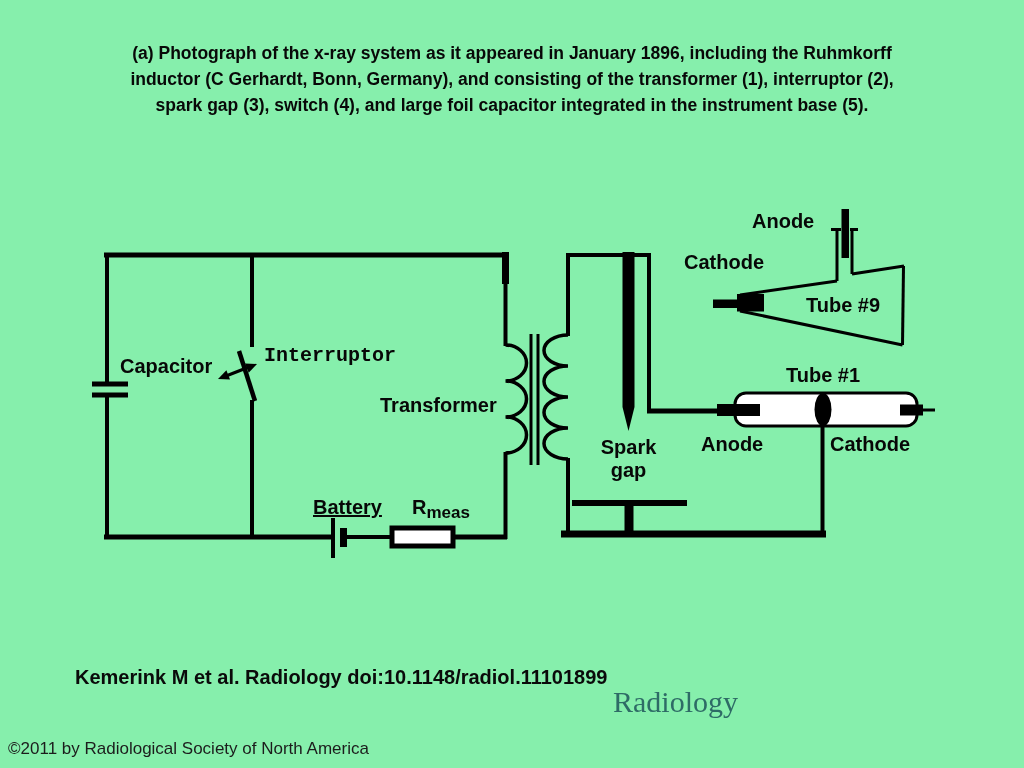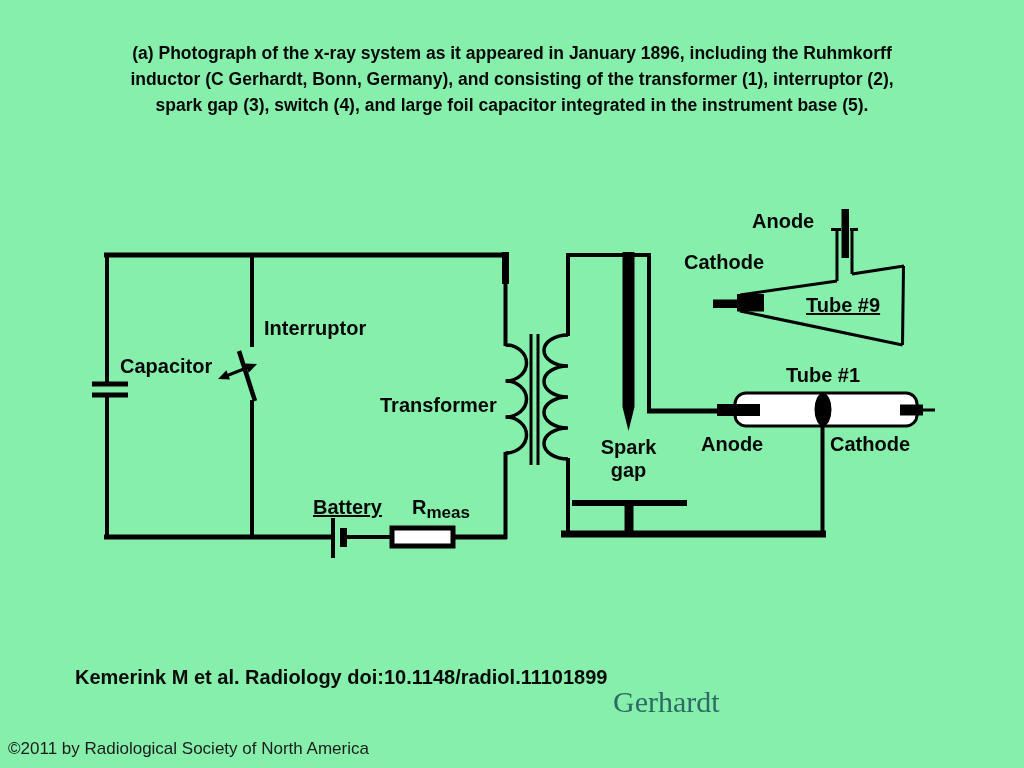--- a/index.html
+++ b/index.html
@@ -140,32 +140,32 @@
     <g>
       <rect x="735" y="393" width="182" height="33" rx="11" fill="#fff" stroke="#000" stroke-width="3"></rect>
       <rect x="717" y="404" width="43" height="12" fill="#000"></rect>
       <ellipse cx="823" cy="409.5" rx="8.5" ry="16.5" fill="#000"></ellipse>
       <rect x="900" y="404.5" width="23" height="11" fill="#000"></rect>
       <line x1="923" y1="410" x2="935" y2="410" stroke="#000" stroke-width="3"></line>
     </g>
   </svg>
 
   <div class="lbl" style="left:120px; top:356px;">Capacitor</div>
-  <div class="lbl" style="left:264px; top:318px;">Interruptor</div>
+  <div class="lbl" style="left:264px; top:346px;font-family:Liberation Mono, monospace;">Interruptor</div>
   <div class="lbl" style="left:380px; top:395px; width:118px; text-align:left;">Transformer</div>
   <div class="lbl" style="left:313px; top:497px;text-decoration:underline;">Battery</div>
   <div class="lbl" style="left:412px; top:497px;"><span>R</span><span class="rsub">meas</span></div>
   <div class="lbl center" style="left:591px; top:436px; width:75px;">Spark
 gap</div>
 
   <div class="lbl" style="left:752px; top:211px;">Anode</div>
   <div class="lbl" style="left:684px; top:252px;">Cathode</div>
-  <div class="lbl" style="left:806px; top:295px;text-decoration:underline;">Tube #9</div>
+  <div class="lbl" style="left:806px; top:295px;">Tube #9</div>
 
   <div class="lbl" style="left:786px; top:365px;">Tube #1</div>
   <div class="lbl" style="left:701px; top:434px;">Anode</div>
   <div class="lbl" style="left:830px; top:434px;">Cathode</div>
 
   <div class="citation">Kemerink M et al. Radiology doi:10.1148/radiol.11101899</div>
-  <div class="journal-logo">Gerhardt</div>
+  <div class="journal-logo">Radiology</div>
   <div class="copyright">©2011 by Radiological Society of North America</div>
 
 </div>
 
 </body></html>

